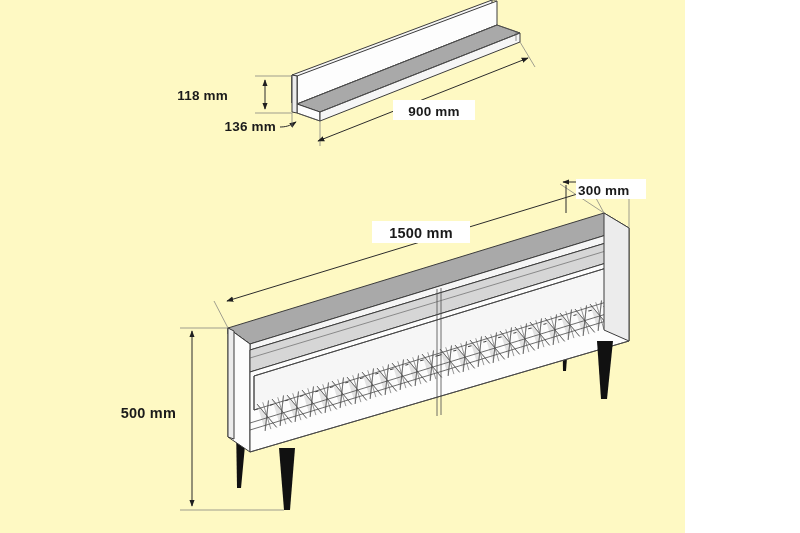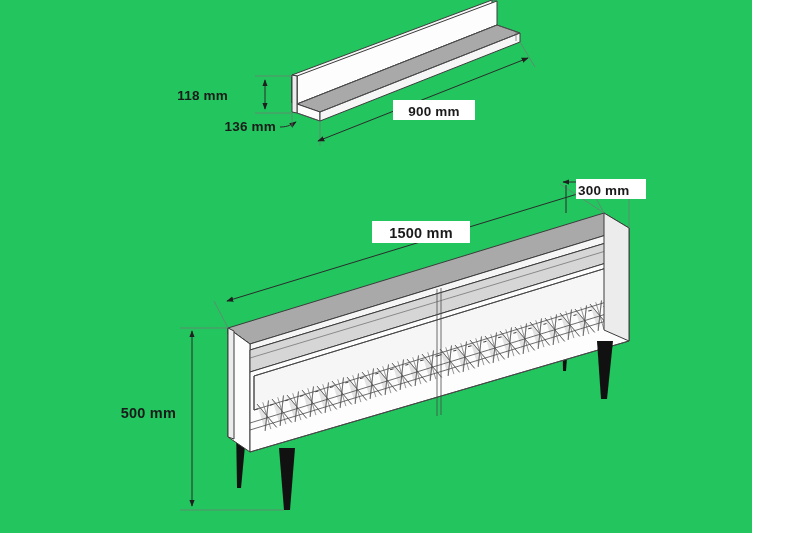--- a/index.html
+++ b/index.html
@@ -8,23 +8,23 @@
     background: #ffffff;
   }
   body {
     width: 800px;
     height: 533px;
     overflow: hidden;
     font-family: "Liberation Sans", sans-serif;
   }
   #canvas {
     position: relative;
-    width: 752px;
+    width: 685px;
     height: 533px;
-    background: #22c55e;
+    background: #fef9c3;
   }
   svg.drawing {
     position: absolute;
     left: 0;
     top: 0;
     width: 800px;
     height: 533px;
     display: block;
   }
   .dim-text {

